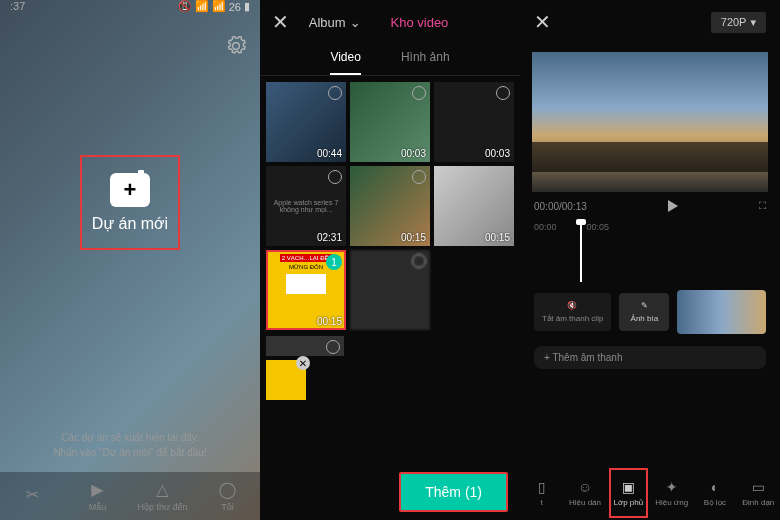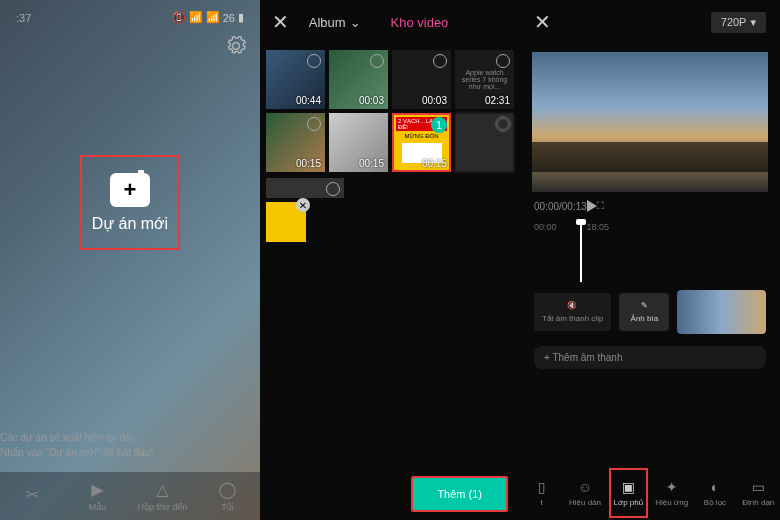--- a/index.html
+++ b/index.html
@@ -2,69 +2,69 @@
 <html><head>
 <meta charset="utf-8">
 <style>
 *{margin:0;padding:0;box-sizing:border-box;font-family:Arial,sans-serif}
 body{width:780px;height:520px;background:#000;display:flex;overflow:hidden}
 .panel{height:520px;position:relative;background:#0a0a0a}
 .p1{width:260px;background:linear-gradient(135deg,#2a4560 0%,#4a7590 30%,#6aa0c0 50%,#8ac8e8 70%,#c0a080 100%)}
 .p2{width:260px}
 .p3{width:260px}
 .overlay{position:absolute;inset:0;background:rgba(85,85,85,0.5)}
-.status-bar{height:24px;display:flex;align-items:flex-end;justify-content:space-between;padding:0 16px;color:#ccc;font-size:11px;position:relative;z-index:2}
+.status-bar{height:24px;display:flex;align-items:flex-start;justify-content:space-between;padding:0 10px;color:#ccc;font-size:11px;position:relative;z-index:2}
 .status-left{color:#aaa}
 .status-right{display:flex;gap:3px;align-items:center}
 .gear{position:absolute;right:14px;top:36px;z-index:2}
 .gear-icon{width:20px;height:20px;fill:#bbb}
 .center-box{position:absolute;left:80px;top:155px;width:100px;height:95px;border:2px solid #e63939;display:flex;flex-direction:column;align-items:center;justify-content:center;z-index:2}
 .plus-box{width:40px;height:34px;background:#fff;border-radius:6px;display:flex;align-items:center;justify-content:center;margin-bottom:8px;position:relative}
 .plus-box::before{content:'';position:absolute;top:-3px;right:6px;width:6px;height:4px;background:#fff;border-radius:1px}
 .plus{font-size:22px;color:#000;font-weight:bold}
 .new-proj{color:#fff;font-size:16px}
-.bottom-text{position:absolute;bottom:60px;width:100%;color:#999;font-size:10px;line-height:1.5;z-index:2}
+.bottom-text{position:absolute;bottom:60px;width:100%;text-align:center;color:#999;font-size:10px;line-height:1.5;z-index:2}
 .bottom-nav{position:absolute;bottom:0;width:100%;height:48px;display:flex;background:rgba(0,0,0,0.3);z-index:2}
 .nav-item{flex:1;display:flex;flex-direction:column;align-items:center;justify-content:center;color:#888;font-size:9px;gap:3px}
 .nav-icon{font-size:16px}
 .header{height:44px;display:flex;align-items:center;padding:0 12px;color:#ccc;font-size:13px}
 .close-x{font-size:20px;color:#ccc;margin-right:20px}
 .album-drop{display:flex;align-items:center;gap:4px;margin-right:30px}
 .kho{color:#ec4899}
 .tabs{height:32px;display:flex;justify-content:center;gap:40px;color:#888;font-size:12px;border-bottom:1px solid #222}
 .tab{padding:6px 0;color:#888}
 .tab.active{color:#fff;border-bottom:2px solid #fff}
-.grid{padding:6px;display:grid;grid-template-columns:repeat(4,1fr);gap:4px}
+.grid{padding:6px;display:grid;grid-template-columns:repeat(3,1fr);gap:4px}
 .thumb{position:relative;aspect-ratio:1;background:#333;overflow:hidden}
 .thumb .circle{position:absolute;top:4px;right:4px;width:14px;height:14px;border:1.5px solid #aaa;border-radius:50%}
 .thumb .dur{position:absolute;bottom:3px;right:4px;color:#fff;font-size:10px;text-shadow:0 0 2px #000}
 .thumb.hl{outline:2px solid #e63939;outline-offset:-2px}
 .thumb .badge{position:absolute;top:4px;right:4px;width:16px;height:16px;background:#00c9a7;border-radius:50%;color:#fff;font-size:10px;display:flex;align-items:center;justify-content:center}
 .t1{background:linear-gradient(135deg,#3a5a7a,#1a2a3a)}
 .t2{background:linear-gradient(135deg,#2a5a3a,#5a8a6a)}
 .t3{background:#1a1a1a}
 .t4{background:linear-gradient(180deg,#000 40%,#2a3a5a)}
 .t5{background:#1a1a1a;display:flex;flex-direction:column;align-items:flex-start;justify-content:center;font-size:7px;color:#888}
 .t6{background:linear-gradient(135deg,#2a5a3a,#aa7a4a)}
 .t7{background:linear-gradient(135deg,#ccc,#888)}
 .t8{background:#f5c500;display:flex;flex-direction:column;align-items:center;padding:4px}
 .t8 .red{background:#d00;color:#fff;font-size:6px;padding:1px 2px;margin-bottom:2px}
 .t8 .wht{background:#fff;height:20px;width:40px;margin-top:4px}
 .t9{background:#2a2a2a;filter:blur(1px)}
 .t10{background:#f5c500}
 .below-grid{padding:0 6px;display:flex;gap:4px}
 .mini{width:40px;height:40px;background:#f5c500;position:relative}
 .mini .x{position:absolute;top:-4px;right:-4px;width:14px;height:14px;background:#ccc;border-radius:50%;color:#000;font-size:10px;display:flex;align-items:center;justify-content:center}
-.add-btn{position:absolute;bottom:8px;right:12px;background:#00c9a7;color:#fff;padding:10px 24px;font-size:11px;border-radius:2px;border:2px solid #e63939}
+.add-btn{position:absolute;bottom:8px;right:12px;background:#00c9a7;color:#fff;padding:10px 24px;font-size:14px;border-radius:2px;border:2px solid #e63939}
 .p3-top{height:44px;display:flex;align-items:center;justify-content:space-between;padding:0 14px}
 .p3-close{font-size:20px;color:#ccc}
 .res-btn{background:#2a2a2a;color:#ccc;padding:4px 10px;font-size:11px;border-radius:2px;display:flex;align-items:center;gap:4px}
 .preview{margin:8px 12px;height:140px;background:linear-gradient(180deg,#4a6a8a 0%,#8aa8c8 40%,#caa870 60%,#2a2a2a 100%);position:relative}
 .preview::after{content:'';position:absolute;bottom:20px;left:0;right:0;height:30px;background:rgba(0,0,0,0.6)}
-.timebar{display:flex;align-items:center;padding:0 14px;color:#888;font-size:10px;margin-top:8px}
+.timebar{display:flex;align-items:center;justify-content:space-between;padding:0 14px;color:#888;font-size:10px;margin-top:8px}
 .play-icon{width:0;height:0;border-left:10px solid #aaa;border-top:6px solid transparent;border-bottom:6px solid transparent}
 .timeline{position:relative;height:60px;margin-top:10px;padding:0 14px}
 .ruler{height:14px;color:#666;font-size:9px;display:flex;gap:30px}
 .playhead{position:absolute;left:60px;top:0;bottom:0;width:2px;background:#fff}
 .playhead::before{content:'';position:absolute;top:-3px;left:-4px;width:10px;height:6px;background:#fff;border-radius:2px}
 .tools-row{display:flex;gap:8px;padding:8px 14px;align-items:center}
 .tool-card{background:#1a1a1a;padding:8px;display:flex;flex-direction:column;align-items:center;gap:4px;color:#888;font-size:8px;border-radius:4px;min-width:50px}
 .tool-card.edit{background:#2a2a2a;color:#ccc}
 .clip-strip{flex:1;height:44px;background:linear-gradient(90deg,#4a6a8a,#8aa8c8,#caa870);border-radius:4px}
 .audio-row{margin:4px 14px;padding:6px 10px;background:#1a1a1a;color:#888;font-size:10px;border-radius:8px}
@@ -126,20 +126,24 @@
 
 <div class="panel p2">
   <div class="header">
     <span class="close-x">✕</span>
     <div class="album-drop">
       <span>Album</span>
       <span>⌄</span>
     </div>
     <span class="kho">Kho video</span>
   </div>
+  <div class="tabs">
+    <div class="tab active">Video</div>
+    <div class="tab">Hình ảnh</div>
+  </div>
   <div class="grid">
     <div class="thumb t1">
         <div class="circle"></div>
         <div class="dur">00:44</div>
       </div>
     <div class="thumb t2">
         <div class="circle"></div>
         <div class="dur">00:03</div>
       </div>
     <div class="thumb t3">
@@ -193,21 +197,21 @@
   </div>
   <div class="preview"></div>
   <div class="timebar">
     <span><span>00:00</span>/<span>00:13</span></span>
     <div class="play-icon"></div>
     <span>⛶</span>
   </div>
   <div class="timeline">
     <div class="ruler">
       <span>00:00</span>
-      <span>18:05</span>
+      <span>00:05</span>
     </div>
     <div class="playhead"></div>
   </div>
   <div class="tools-row">
     <div class="tool-card">
       <span>🔇</span>
       <span>Tắt âm thanh clip</span>
     </div>
     <div class="tool-card edit">
       <span>✎</span>

